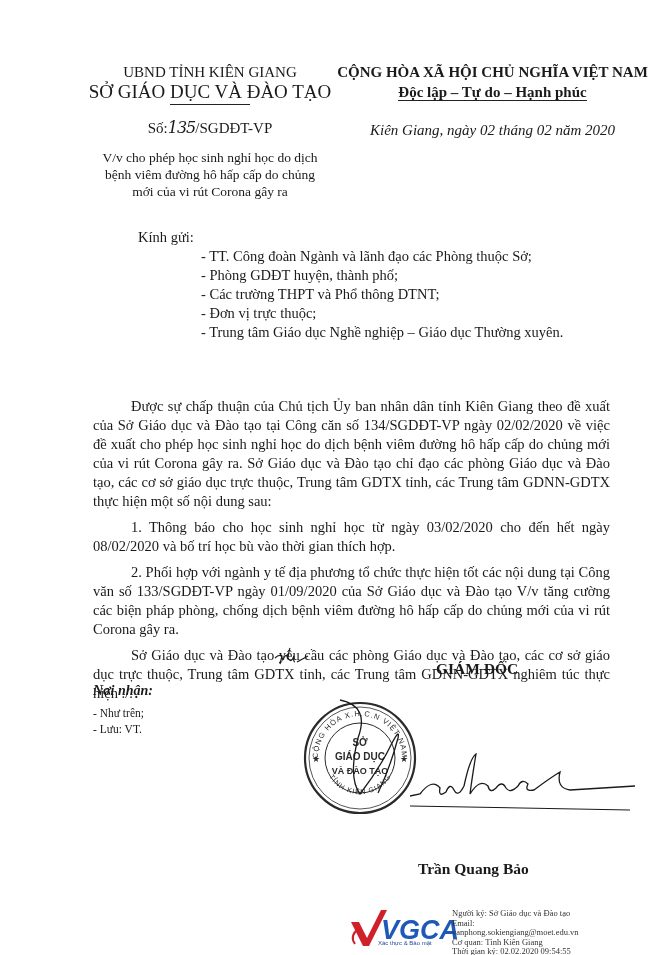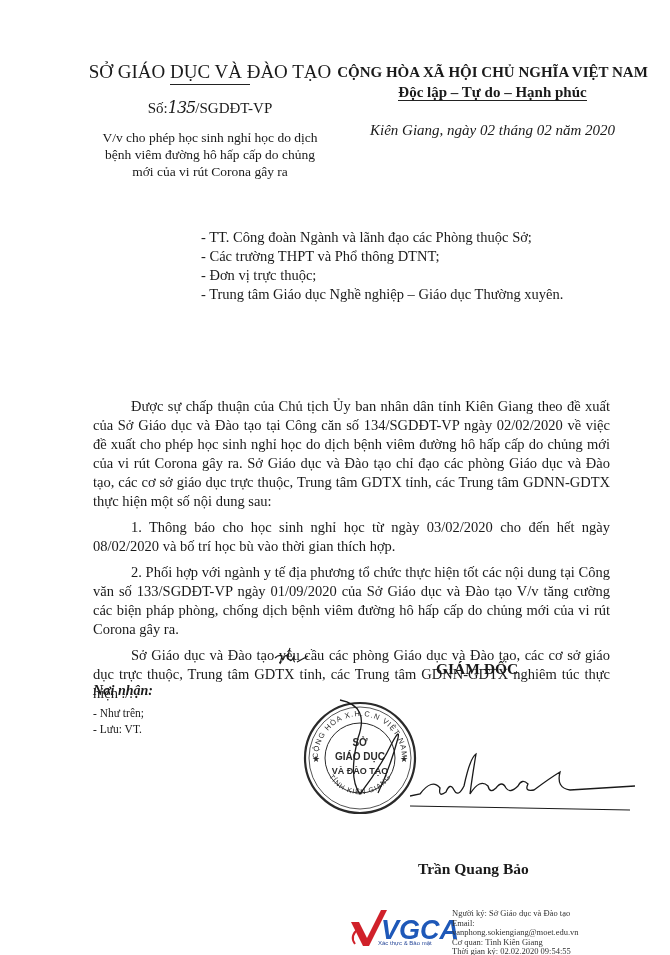--- a/index.html
+++ b/index.html
@@ -44,41 +44,44 @@
   .signer { left: 418px; top: 860px; font-size: 15.5px; font-weight: bold; }
 
   .ca { left: 347px; top: 908px; width: 140px; height: 42px; }
   .ca-text { left: 452px; top: 909px; font-size: 8.5px; line-height: 9.5px; color: #333; font-family: "Liberation Serif", serif; }
   .ca-tag { left: 378px; top: 940px; font-size: 6px; color: #2a4a9a; font-family: "Liberation Sans", sans-serif; white-space: nowrap; }
 </style>
 </head>
 <body>
 
 <div class="abs hdr-left center">
+  <div class="l1">UBND TỈNH KIÊN GIANG</div>
   <div class="l2">SỞ GIÁO DỤC VÀ ĐÀO TẠO</div>
   <div class="rule"></div>
   <div class="num">
     <span>Số:</span><span class="hand">135</span><span>/SGDĐT-VP</span>
   </div>
   <div class="subj">
     <div>V/v cho phép học sinh nghỉ học do dịch</div>
     <div>bệnh viêm đường hô hấp cấp do chủng</div>
     <div>mới của vi rút Corona gây ra</div>
   </div>
 </div>
 
 <div class="abs hdr-right center">
   <div class="l1">CỘNG HÒA XÃ HỘI CHỦ NGHĨA VIỆT NAM</div>
   <div class="l2"><span>Độc lập – Tự do – Hạnh phúc</span></div>
   <div class="date">Kiên Giang, ngày 02 tháng 02 năm 2020</div>
 </div>
 
 <div class="abs recipients">
+  <div>Kính gửi:</div>
   <ul>
     <li>- TT. Công đoàn Ngành và lãnh đạo các Phòng thuộc Sở;</li>
+    <li>- Phòng GDĐT huyện, thành phố;</li>
     <li>- Các trường THPT và Phổ thông DTNT;</li>
     <li>- Đơn vị trực thuộc;</li>
     <li>- Trung tâm Giáo dục Nghề nghiệp – Giáo dục Thường xuyên.</li>
   </ul>
 </div>
 
 <div class="abs body">
   <p>Được sự chấp thuận của Chủ tịch Ủy ban nhân dân tỉnh Kiên Giang theo đề xuất của Sở Giáo dục và Đào tạo tại Công căn số 134/SGDĐT-VP ngày 02/02/2020 về việc đề xuất cho phép học sinh nghỉ học do dịch bệnh viêm đường hô hấp cấp do chủng mới của vi rút Corona gây ra. Sở Giáo dục và Đào tạo chỉ đạo các phòng Giáo dục và Đào tạo, các cơ sở giáo dục trực thuộc, Trung tâm GDTX tỉnh, các Trung tâm GDNN-GDTX thực hiện một số nội dung sau:</p>
   <p>1. Thông báo cho học sinh nghỉ học từ ngày 03/02/2020 cho đến hết ngày 08/02/2020 và bố trí học bù vào thời gian thích hợp.</p>
   <p>2. Phối hợp với ngành y tế địa phương tổ chức thực hiện tốt các nội dung tại Công văn số 133/SGDĐT-VP ngày 01/09/2020 của Sở Giáo dục và Đào tạo V/v tăng cường các biện pháp phòng, chống dịch bệnh viêm đường hô hấp cấp do chủng mới của vi rút Corona gây ra.</p>

